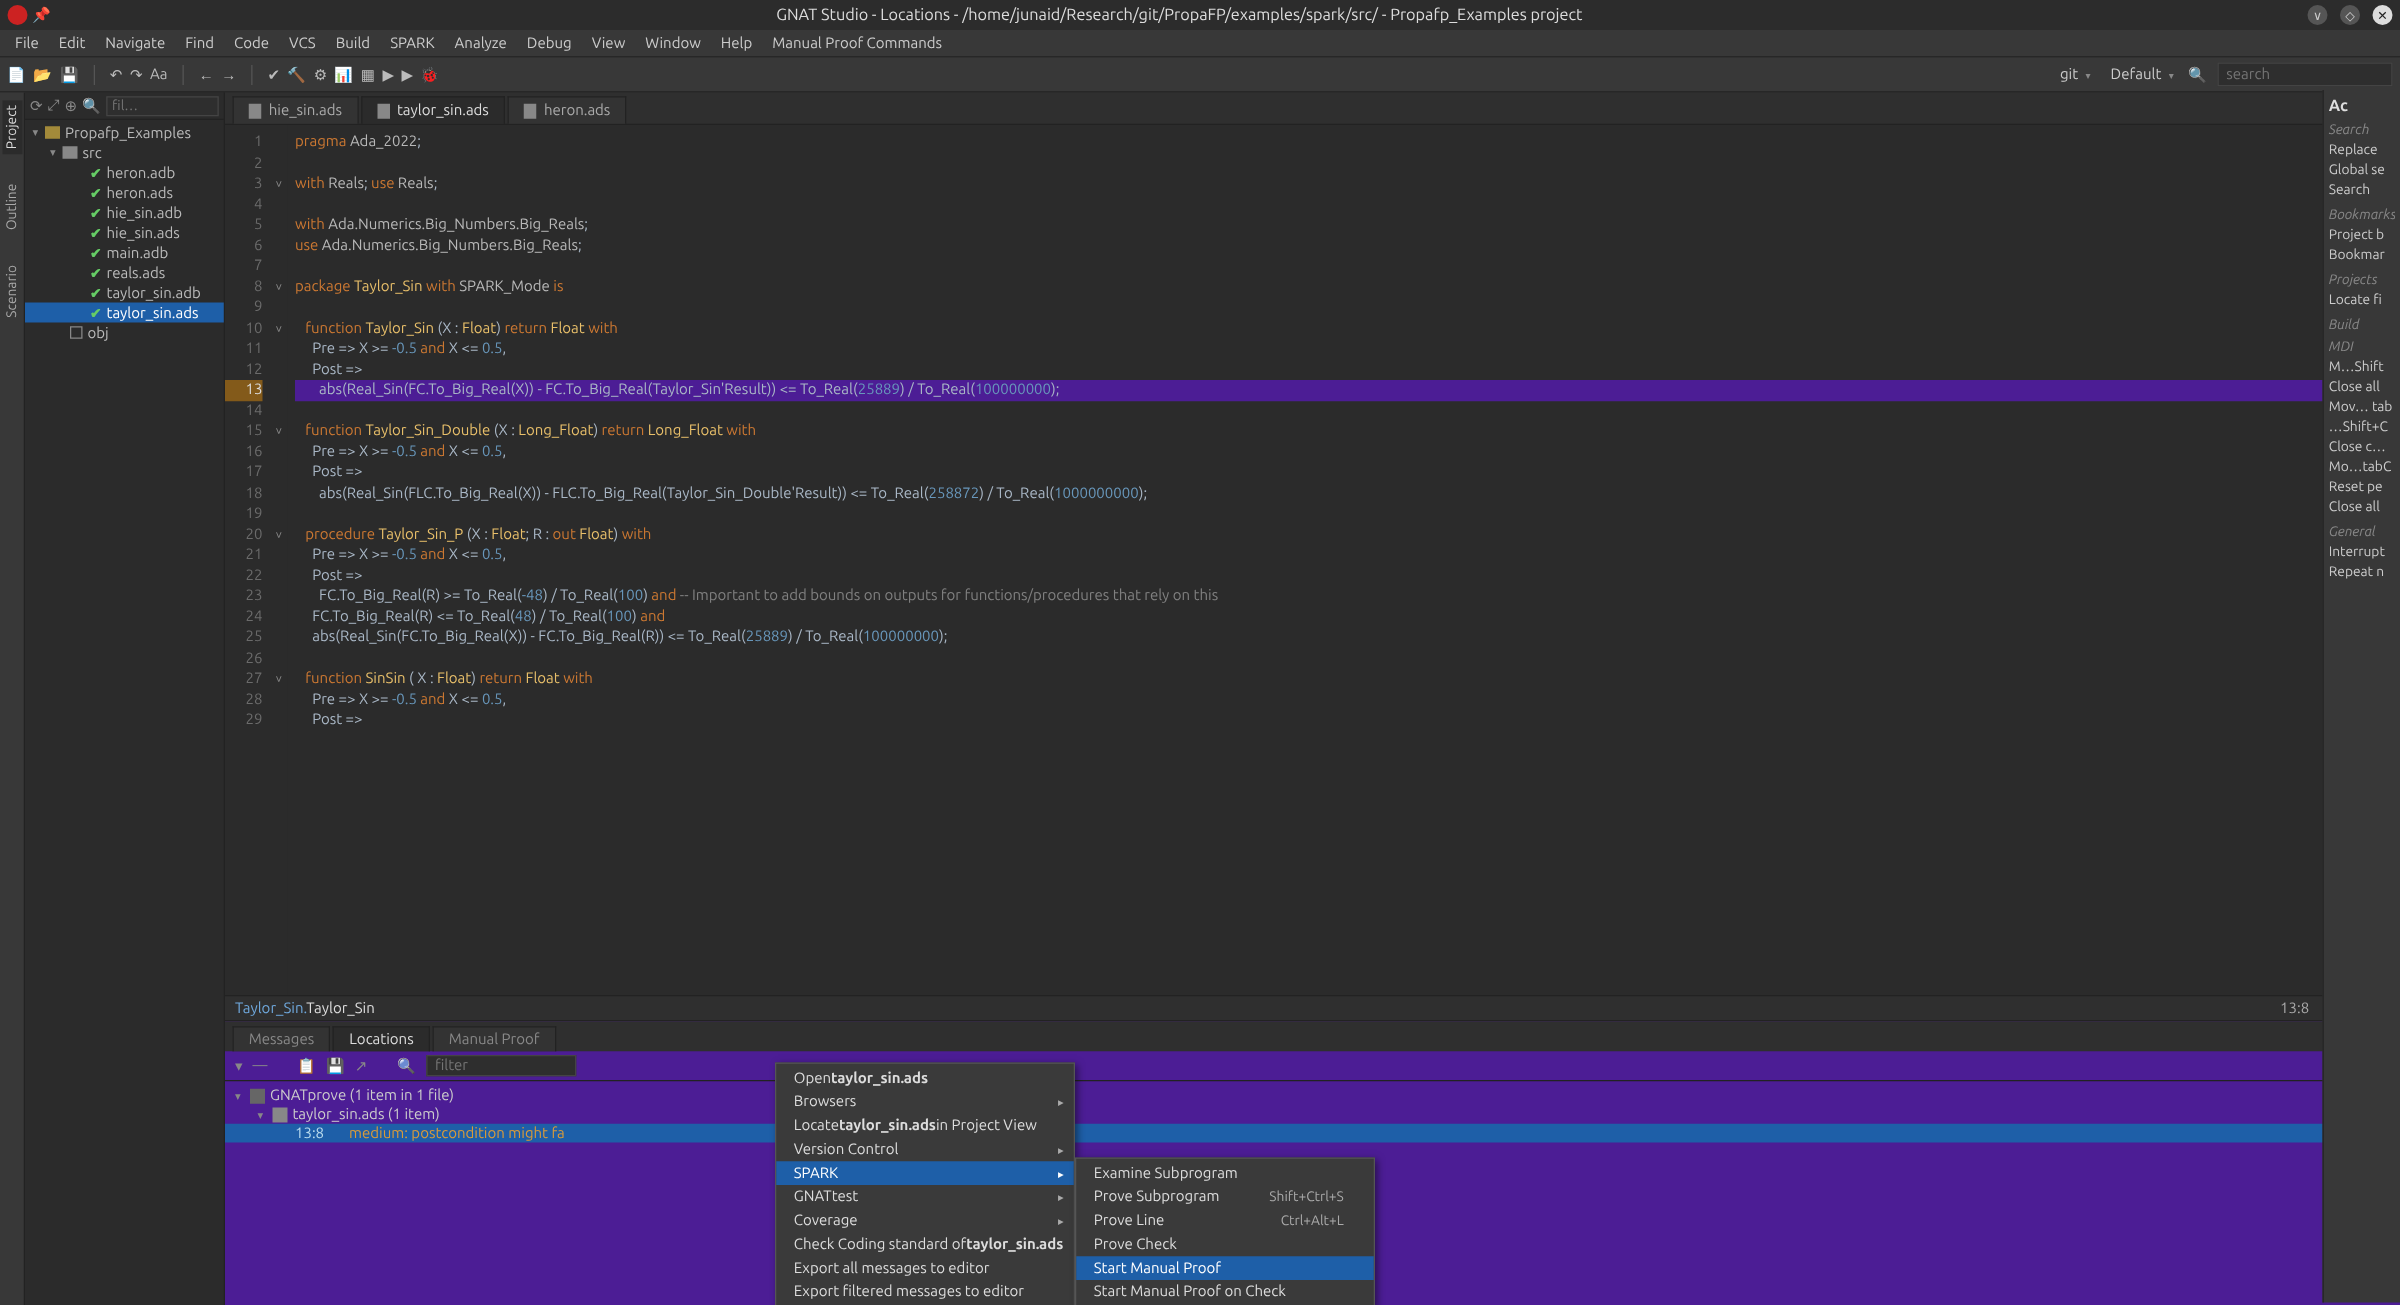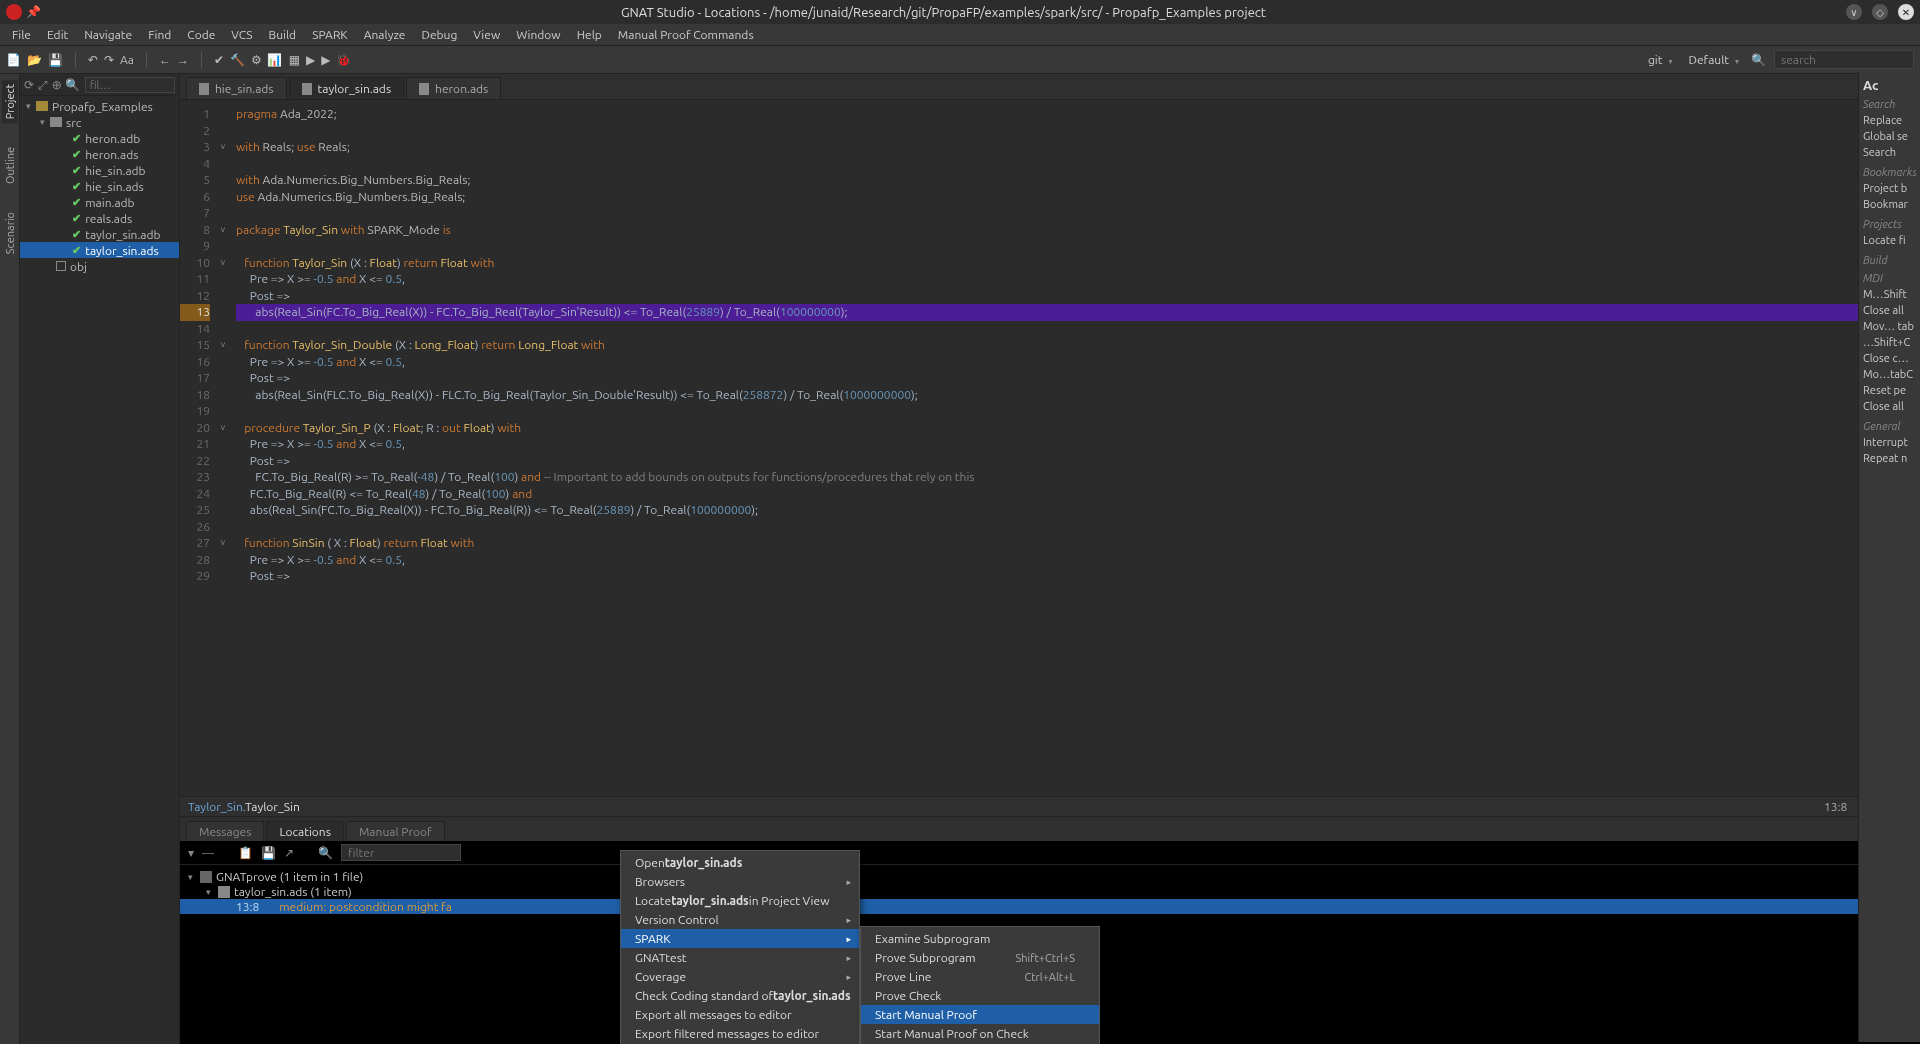--- a/index.html
+++ b/index.html
@@ -75,21 +75,21 @@
 .id { color:#b8b8b8; }
 
 .status { height:20px; background:#2f2f2f; border-top:1px solid #222; display:flex; align-items:center; padding:0 8px; }
 .status .bc { color:#6fa8dc;text-align:right; }
 .status .bc .cur { color:#ddd; }
 .status .sp { flex:1; }
 .status .sr { display:flex; gap:10px; align-items:center; color:#aaa; }
 .status .ck { color:#6c6; }
 
 
-.bottom { height:228px; background:#000000; border-top:1px solid #222; display:flex; flex-direction:column; }
+.bottom { height:228px; background:#4c1d95; border-top:1px solid #222; display:flex; flex-direction:column; }
 .btabs { height:24px; background:#2f2f2f; display:flex; align-items:flex-end; padding-left:6px; }
 .btab { padding:3px 12px; background:#333; border:1px solid #222; border-bottom:none; margin-right:2px; color:#888; cursor:pointer; }
 .btab.active { background:#2b2b2b; color:#ddd; }
 .btoolbar { height:24px; display:flex; align-items:center; gap:8px; padding:0 8px; border-bottom:1px solid #222; }
 .btoolbar input { background:#2e2e2e; border:1px solid #444; color:#ccc; padding:1px 6px; width:120px; }
 .btoolbar .rsp { flex:1; }
 .bcontent { flex:1; padding:4px 0; position:relative; }
 .brow { display:flex; align-items:center; height:15px; padding-left:8px; font-family:monospace; font-size:12px; color:#ccc; white-space:nowrap; }
 .brow.sel { background:#1e5fa8; }
 .brow .btw { width:12px; color:#888; font-size:9px; }

